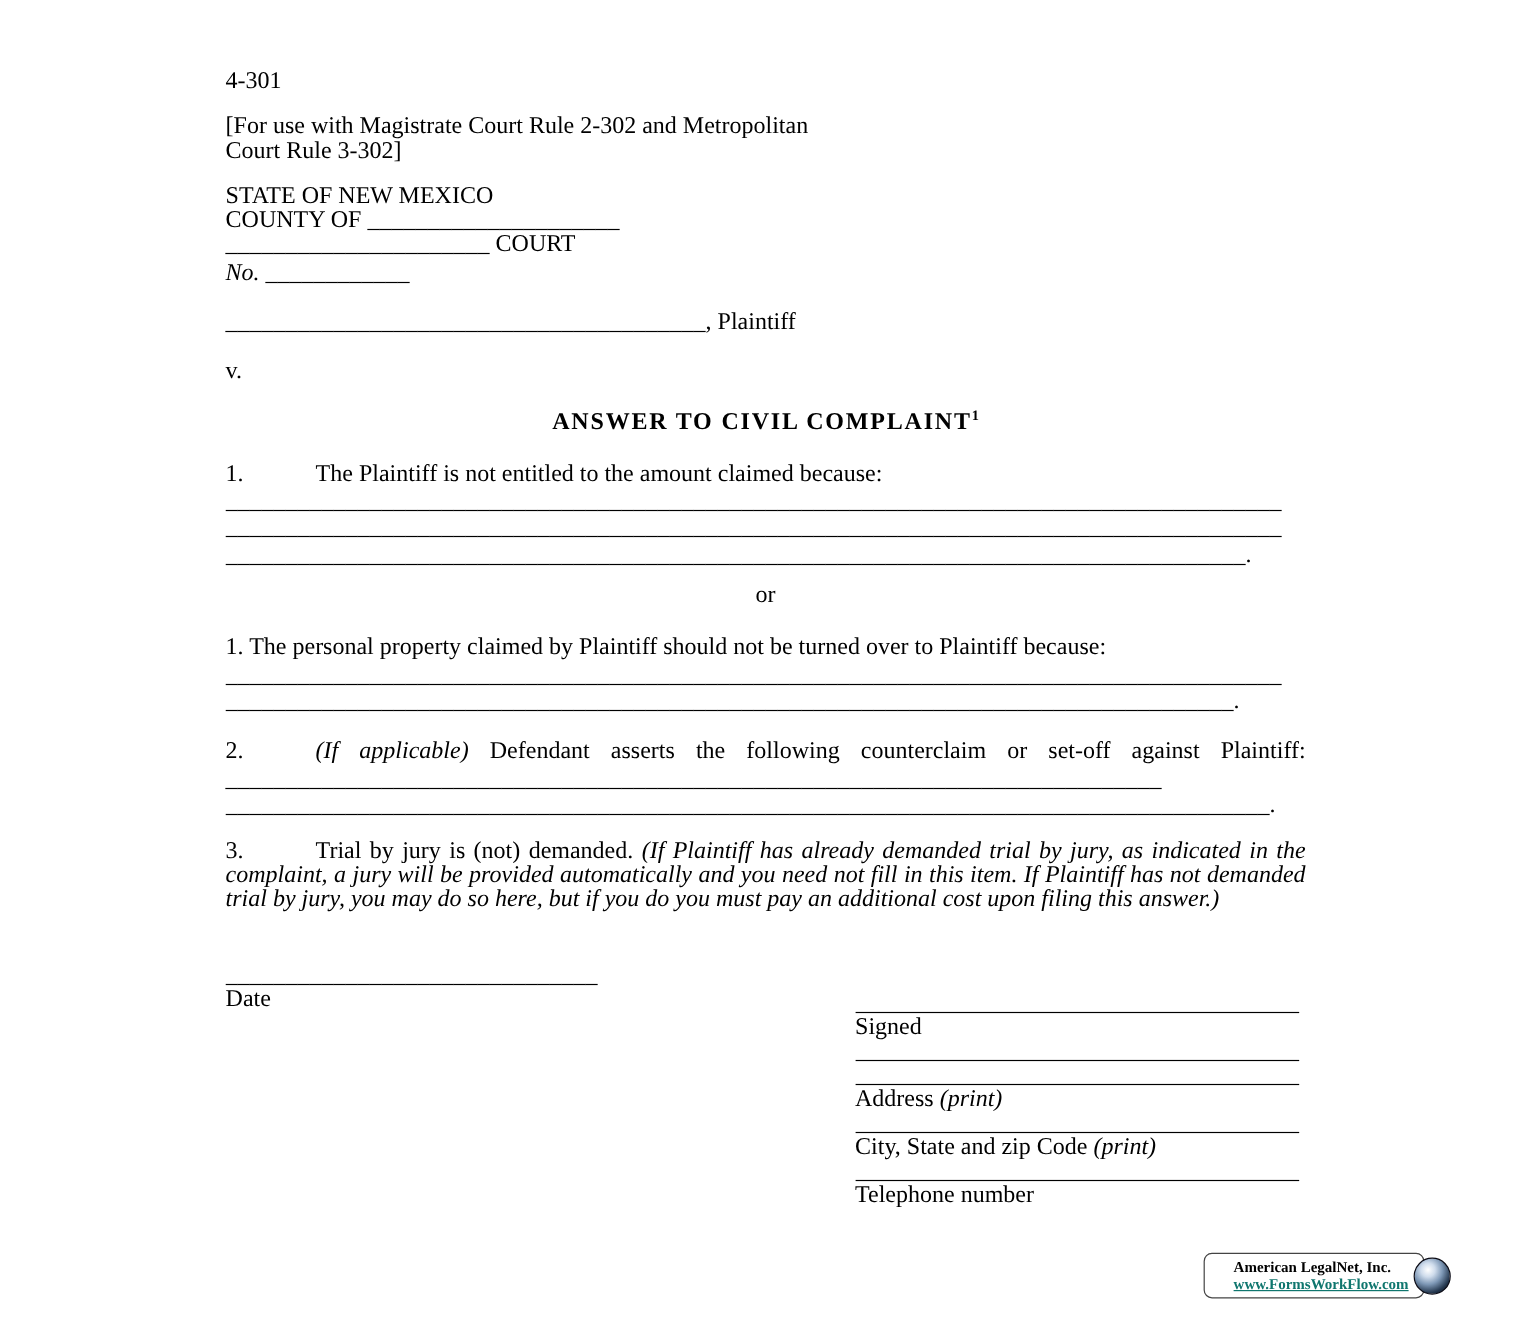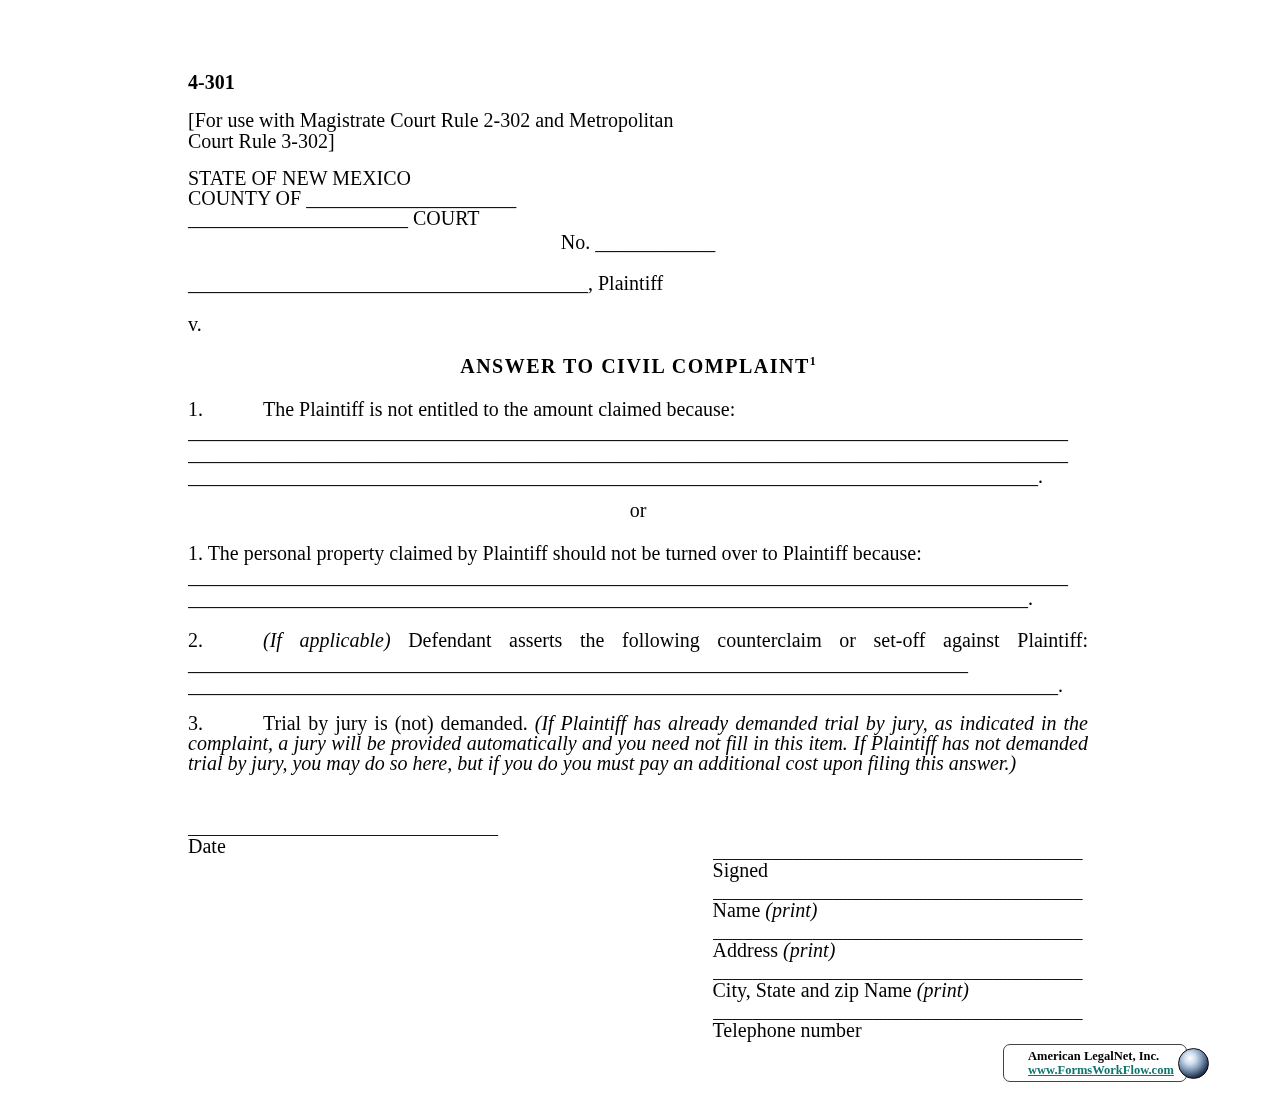--- a/index.html
+++ b/index.html
@@ -7,25 +7,25 @@
     position:relative;
     width:1275px;height:1100px;
     box-sizing:border-box;
     padding:56px 187px 0 188px;
     background:#ffffff;
     font-family:"Liberation Serif","DejaVu Serif",serif;
     font-size:20px;
     color:#000;
     overflow:hidden;
   }
-  .form-number{font-weight:bold;line-height:1.1;margin-top:15px;}
+  .form-number{font-weight:normal;line-height:1.1;}
   .usage-note{font-weight:normal;max-width:520px;line-height:1.05;margin-top:17px;}
   .state-block{margin-top:16px;line-height:1.0;}
   .state-block div{white-space:nowrap;}
-  .no-line{margin-top:3px;text-align:center;white-space:nowrap;}
+  .no-line{margin-top:3px;text-align:left;white-space:nowrap;font-style:italic;}
   .party-line{margin-top:18px;white-space:nowrap;}
   .versus{margin-top:18px;}
   .doc-title{margin-top:18px;text-align:center;font-weight:bold;letter-spacing:1.5px;}
   .doc-title sup{font-size:12px;letter-spacing:0;}
   .para{margin-top:20px;line-height:1.12;}
   .para-head{white-space:nowrap;}
   .num{display:inline-block;width:75px;}
   .blank-line{white-space:nowrap;overflow:hidden;line-height:1.12;}
   .or-sep{margin-top:12px;text-align:center;}
   .justified{text-align:justify;}
@@ -108,29 +108,28 @@
       <div class="sig-line">_______________________________</div>
       <div class="sig-label">Date</div>
     </div>
     <div class="sig-right">
       <div class="sig-row">
         <div class="sig-line">_____________________________________</div>
         <div class="sig-label"><span>Signed</span><em class="prt"></em></div>
       </div>
       <div class="sig-row">
         <div class="sig-line">_____________________________________</div>
-        <div class="sig-label"><span>Name </span><em class="prt">(print)</em></div>
       </div>
       <div class="sig-row">
         <div class="sig-line">_____________________________________</div>
         <div class="sig-label"><span>Address </span><em class="prt">(print)</em></div>
       </div>
       <div class="sig-row">
         <div class="sig-line">_____________________________________</div>
-        <div class="sig-label"><span>City, State and zip Name </span><em class="prt">(print)</em></div>
+        <div class="sig-label"><span>City, State and zip Code </span><em class="prt">(print)</em></div>
       </div>
       <div class="sig-row">
         <div class="sig-line">_____________________________________</div>
         <div class="sig-label"><span>Telephone number</span></div>
       </div>
     </div>
   </div>
 
   <div class="brand-box">
     <div class="brand-text">

